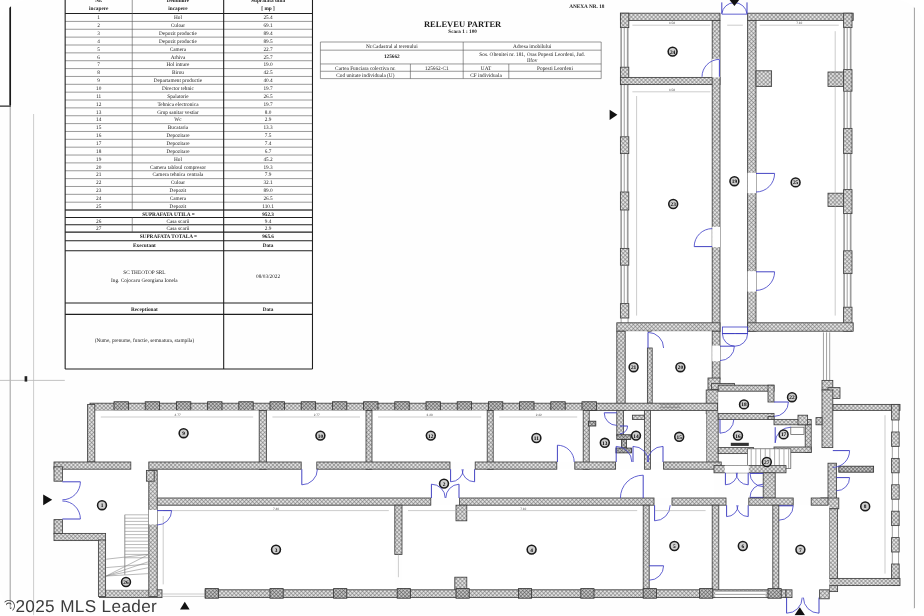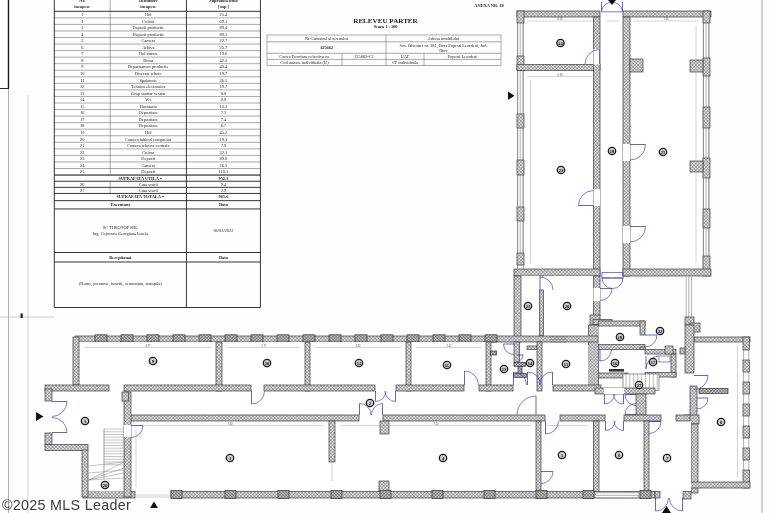--- a/index.html
+++ b/index.html
@@ -1,15 +1,15 @@
 <!DOCTYPE html>
 <html><head><meta charset="utf-8"><title>Releveu parter</title>
 <style>
 html,body{margin:0;padding:0;background:#ffffff;}
-#page{position:relative;width:770px;height:513px;background:#fefefe;overflow:hidden;}
+#page{position:relative;width:770px;height:513px;background:#fefefe;overflow:hidden;border-radius:24px;}
 svg{position:absolute;left:0;top:0;}
 text{font-family:"Liberation Serif",serif;fill:#1c1c1c;}
 .w{fill:url(#hat);stroke:#3e3e3e;stroke-width:0.7;}
 .wd{fill:url(#hatd);stroke:#333333;stroke-width:0.7;}
 .wl{stroke:#6f6f6f;stroke-width:0.55;fill:none;}
 .tl{stroke:#aaaaaa;stroke-width:0.5;fill:none;}
 .dl{stroke:#3c3cc0;stroke-width:0.8;fill:none;}
 .da{stroke:#4545c8;stroke-width:0.7;fill:none;}
 .rc{fill:#cfcfcf;stroke:#1a1a1a;stroke-width:1.3;}
 .rn{font-size:4.5px;font-weight:bold;text-anchor:middle;fill:#000;}

